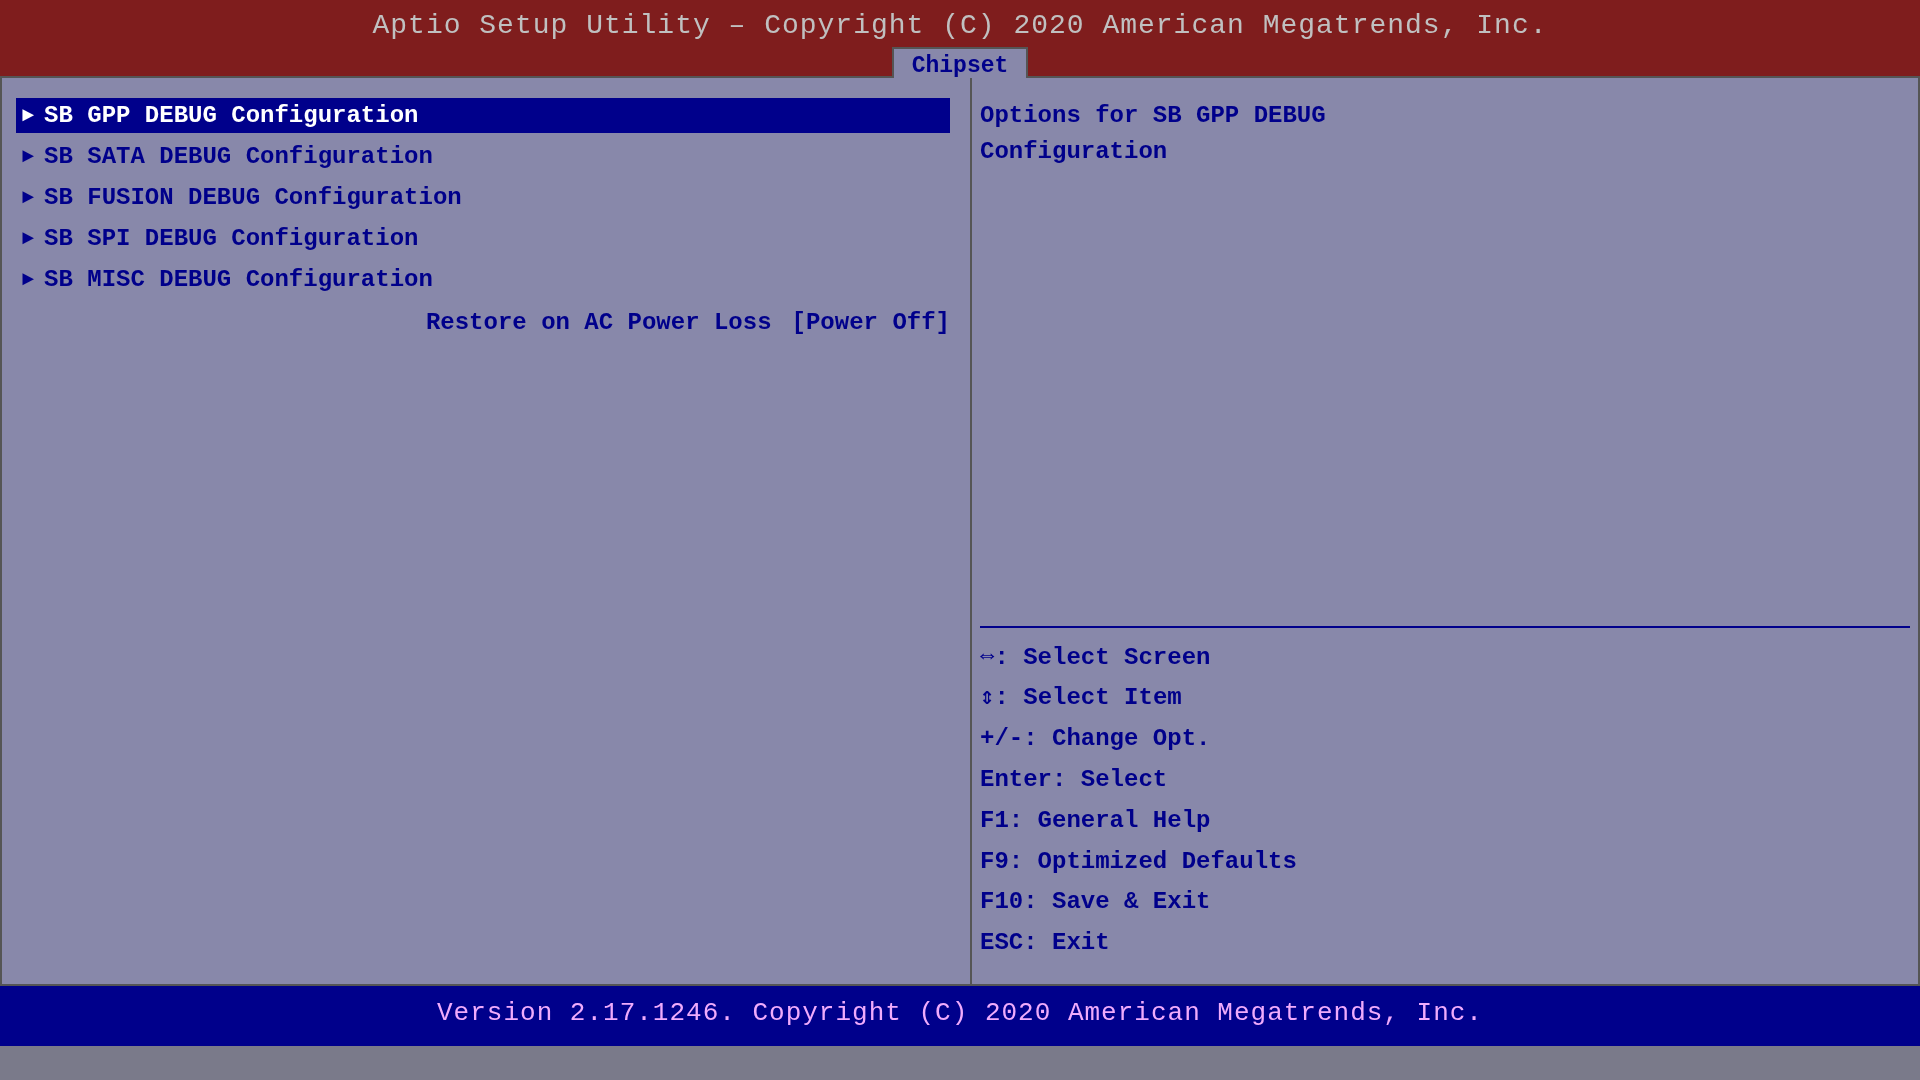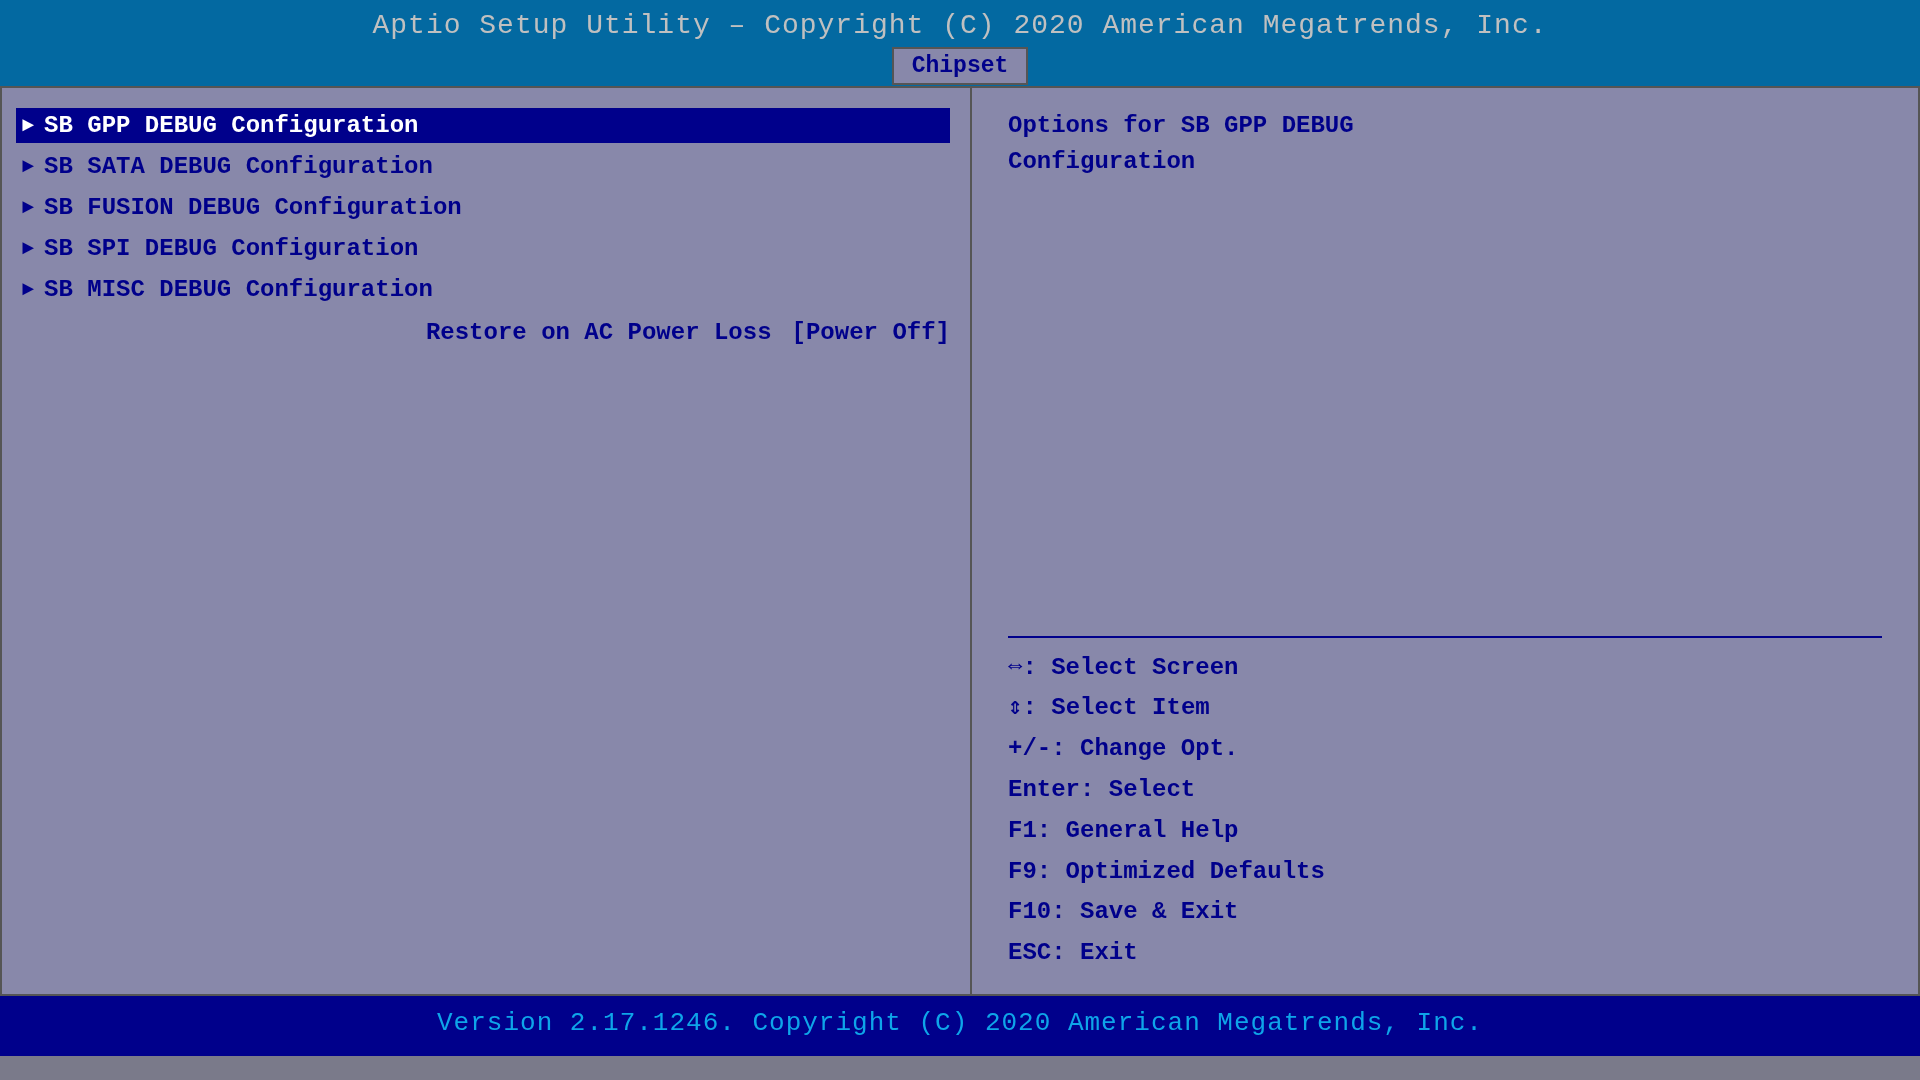--- a/index.html
+++ b/index.html
@@ -5,25 +5,25 @@
     * { margin: 0; padding: 0; box-sizing: border-box; }
     body {
       width: 1920px;
       height: 1080px;
       background-color: #7a7a8a;
       font-family: 'Courier New', Courier, monospace;
       overflow: hidden;
     }
 
     #header {
-      background-color: #0369a1;
+      background-color: #7f1d1d;
       color: #c0c0c0;
       text-align: center;
       padding: 10px 0 0 0;
-      height: 86px;
+      height: 76px;
     }
 
     #header-title {
       font-size: 28px;
       color: #c0c0c0;
       letter-spacing: 1px;
     }
 
     #tab-bar {
       display: flex;
@@ -100,21 +100,21 @@
       margin-right: 20px;
     }
 
     .setting-value {
       color: #00008b;
     }
 
     #right-panel {
       flex: 1;
       background-color: #8888aa;
-      padding: 20px 36px;
+      padding: 20px 8px;
       display: flex;
       flex-direction: column;
     }
 
     #help-text {
       flex: 1;
       color: #00008b;
       font-size: 24px;
       font-family: 'Courier New', Courier, monospace;
       font-weight: bold;
@@ -130,21 +130,21 @@
     #key-help {
       color: #00008b;
       font-size: 24px;
       font-family: 'Courier New', Courier, monospace;
       font-weight: bold;
       line-height: 1.7;
     }
 
     #footer {
       background-color: #00008b;
-      color: #0ea5e9;
+      color: #f0abfc;
       text-align: center;
       padding: 12px 0;
       height: 60px;
       font-size: 26px;
       letter-spacing: 1px;
     }
   </style>
 </head>
 <body>
 

